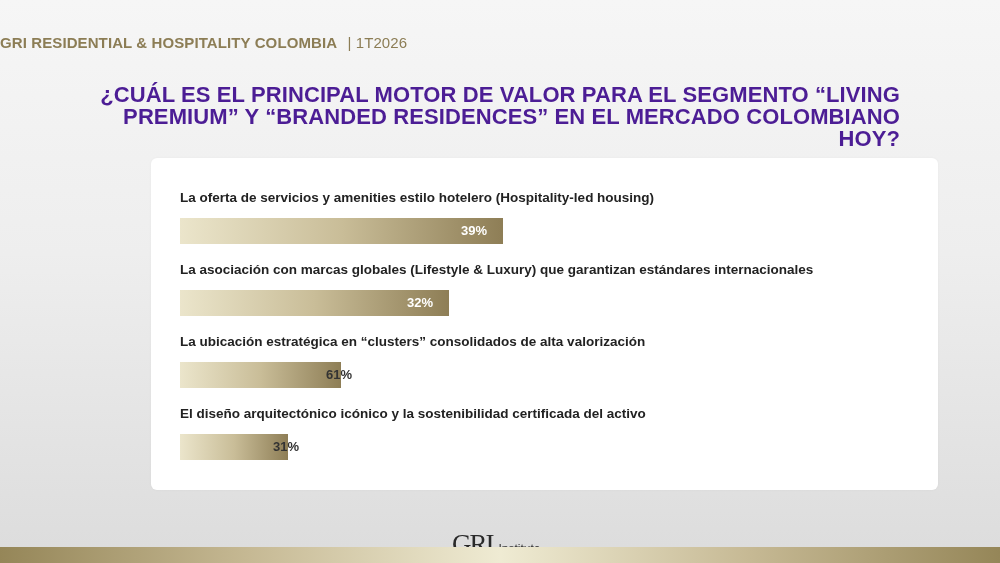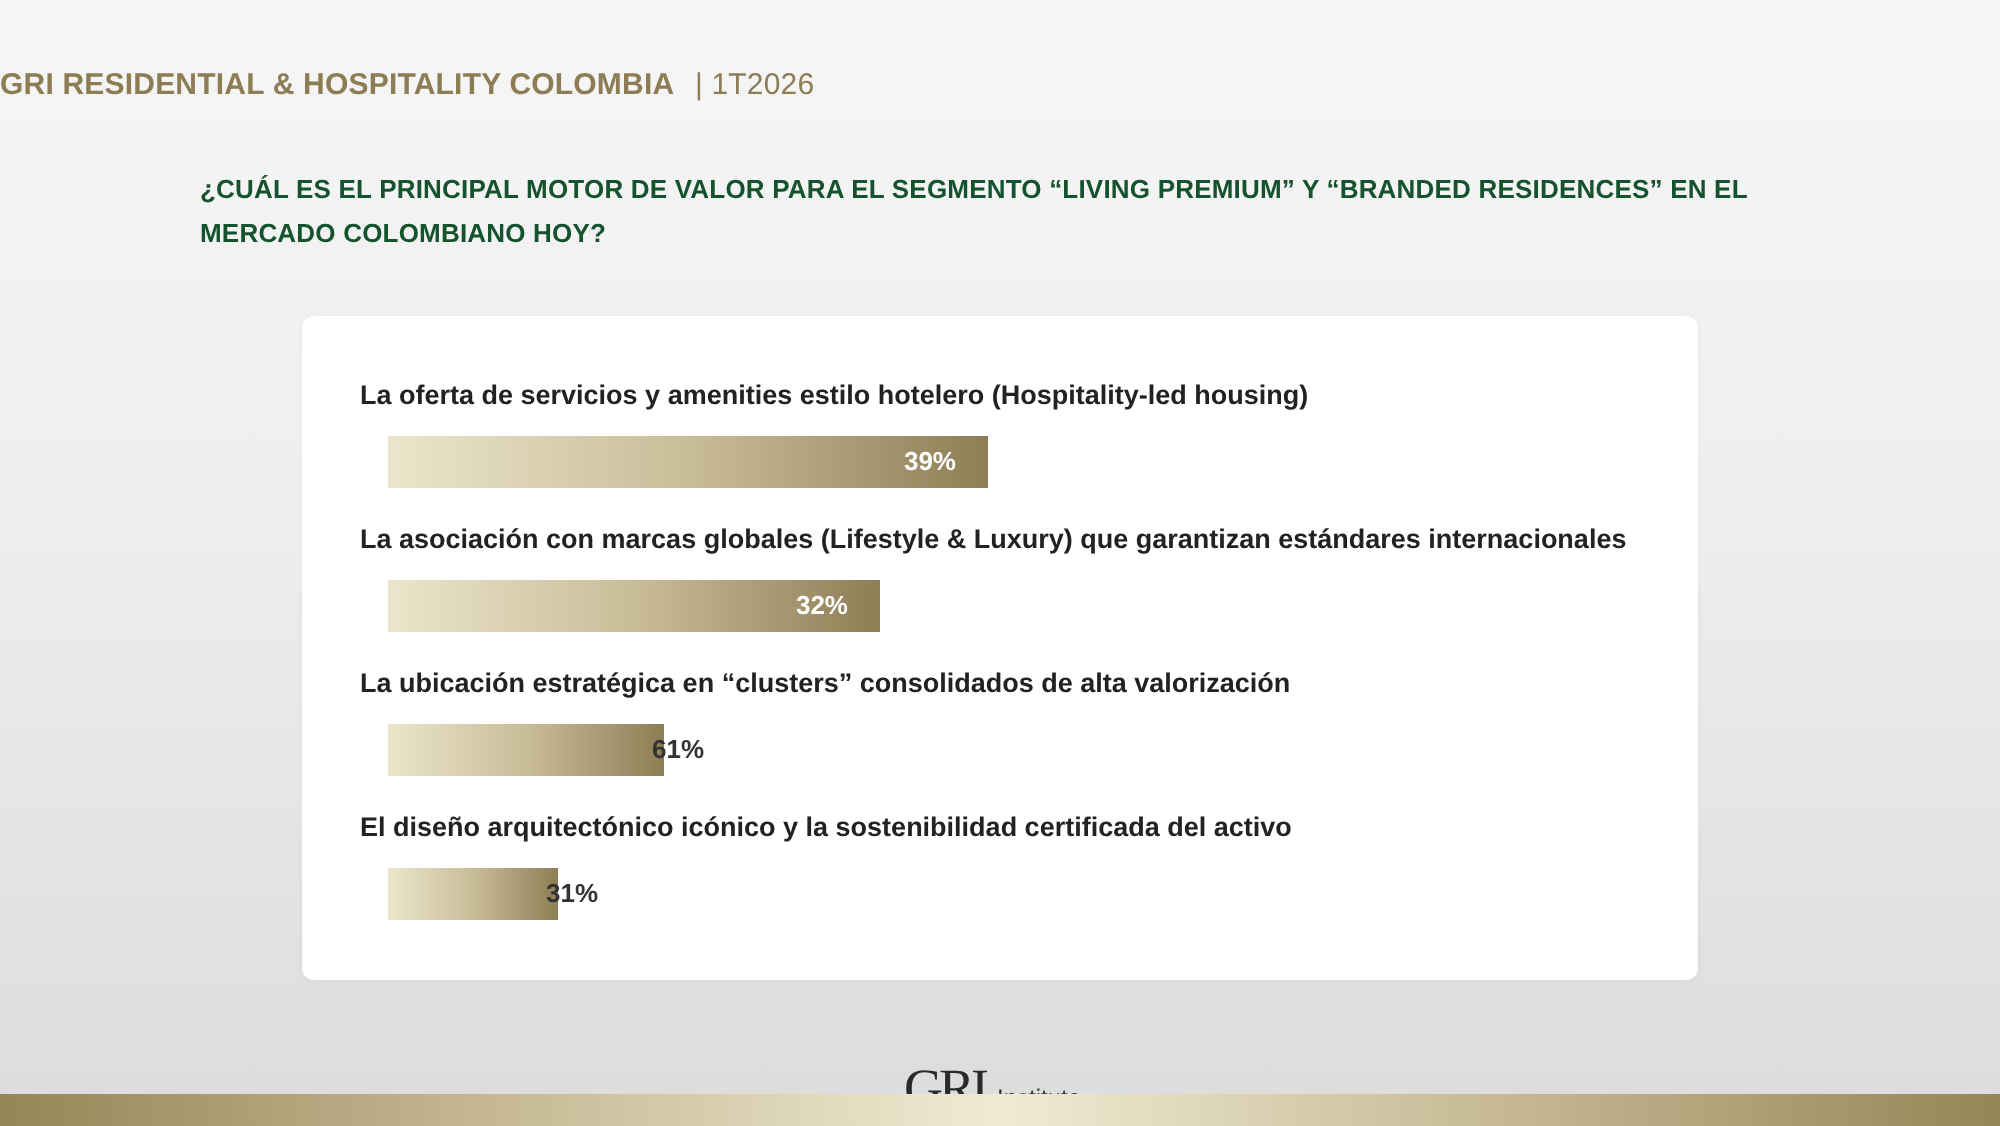--- a/index.html
+++ b/index.html
@@ -8,38 +8,39 @@
     background: linear-gradient(180deg, #f6f6f6 0%, #eeeeee 45%, #dcdcdc 100%);
     font-family: "Liberation Sans", "DejaVu Sans", sans-serif;
   }
   .header {
     position: absolute; top: 34px; left: 0; width: 1000px; text-align: left;
     font-size: 15px; letter-spacing: 0.1px;
   }
   .header .brand { color: #8c7d55; font-weight: 700; }
   .header .period { color: #8c7d55; font-weight: 400; margin-left: 6px; }
   .title {
-    position: absolute; top: 84px; left: 100px; width: 800px; text-align: left;
-    font-size: 13px; font-weight: 700; color: #14532d; line-height: 22px;
+    position: absolute; top: 84px; left: 100px; width: 800px; text-align: right;
+    font-size: 22px; font-weight: 700; color: #4c1d95; line-height: 22px;
     letter-spacing: 0.1px;
   }
   .card {
-    position: absolute; left: 151px; top: 158px; width: 698px; height: 332px;
+    position: absolute; left: 151px; top: 158px; width: 787px; height: 332px;
     background: #ffffff; border-radius: 6px;
     box-shadow: 0 0 3px rgba(0,0,0,0.04);
   }
   .item { position: absolute; left: 29px; }
   .item-label {
     font-size: 13.5px; font-weight: 700; color: #222; white-space: nowrap;
     height: 18px; line-height: 18px;
   }
   .bar-row { position: relative; margin-top: 11px; height: 26px; }
   .bar {
-    position: absolute; left: 14px; top: 0; height: 26px;
+    position: absolute; left: 0; top: 0; height: 26px;
     background: linear-gradient(90deg, #ebe5cb 0%, #c9bd98 50%, #8e7e56 100%);
+    padding-left: 23px;
   }
   .bar-value-in {
     position: absolute; right: 16px; top: 0; line-height: 26px;
     font-size: 13px; font-weight: 700; color: #ffffff;
   }
   .bar-value-out {
     position: absolute; top: 0; line-height: 26px;
     font-size: 13px; font-weight: 700; color: #333;
   }
   .logo {

